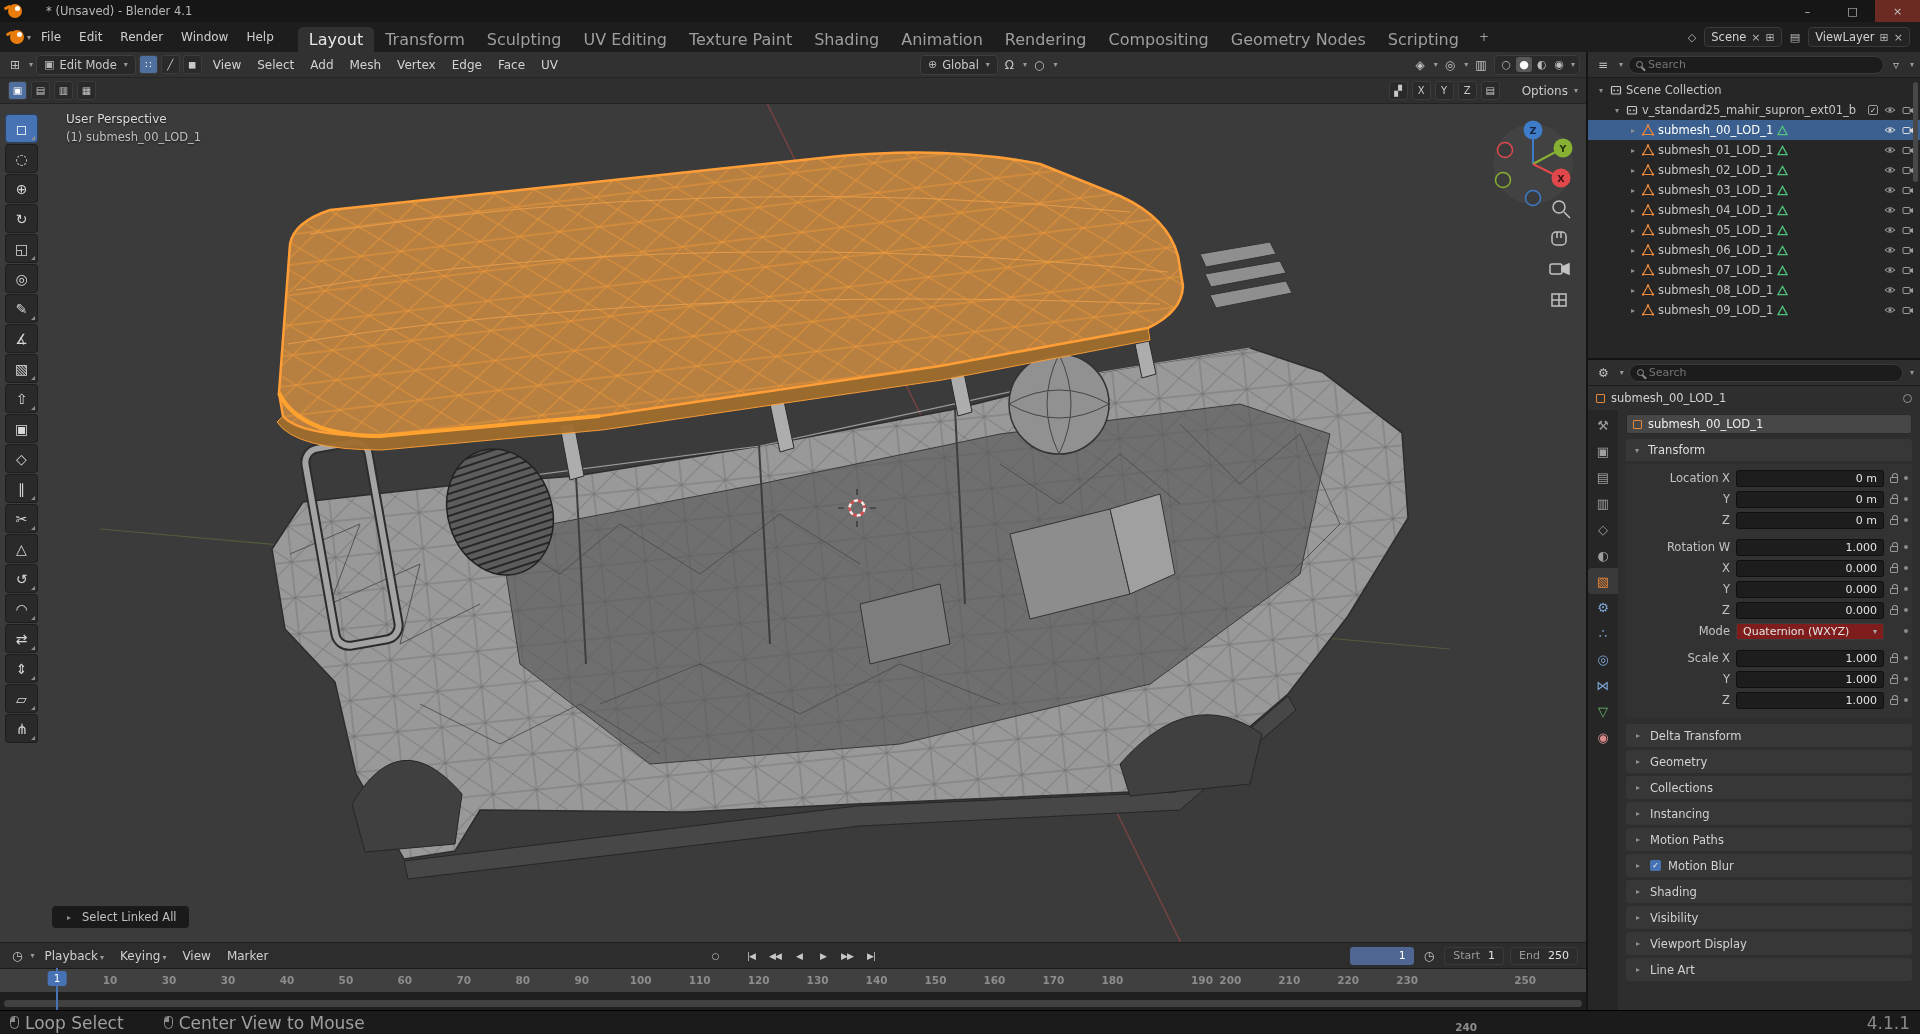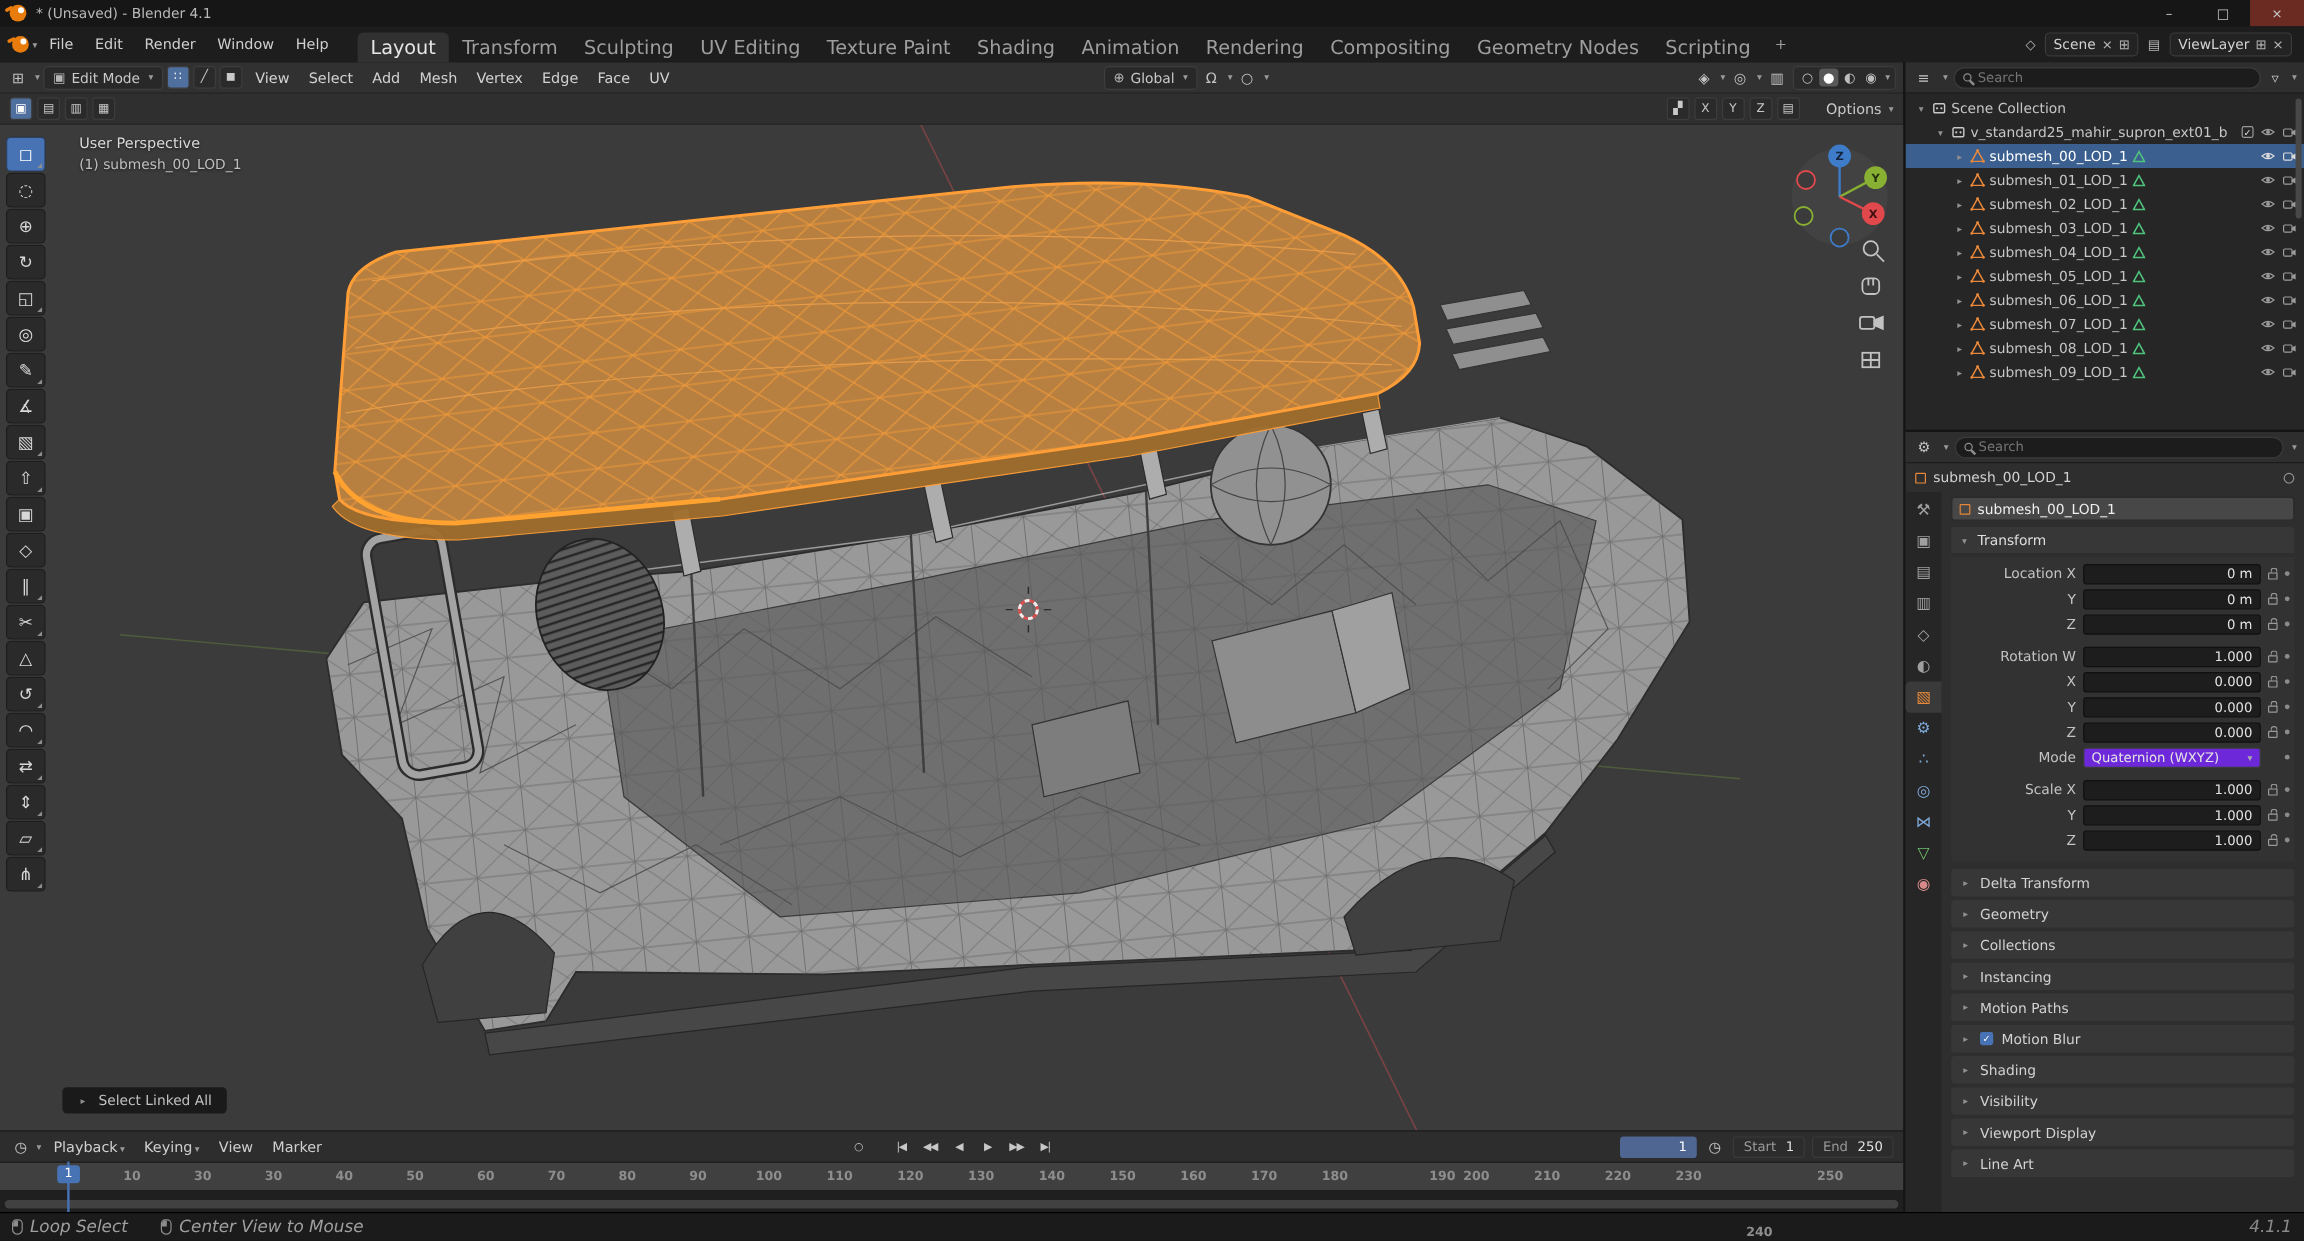--- a/index.html
+++ b/index.html
@@ -1,21 +1,21 @@
 <!DOCTYPE html>
 <html><head>
 <meta charset="utf-8">
 <style>
   * { margin:0; padding:0; box-sizing:border-box; }
   html,body { width:1920px; height:1034px; overflow:hidden; }
   body { display:flex; flex-direction:column; background:#111;
          font-family:"DejaVu Sans", sans-serif; font-size:12px; color:#c9c9c9; user-select:none; }
 
   
-  .titlebar { height:22px; background:#161616; display:flex; align-items:center; padding-left:8px; gap:8px; flex:none; }
+  .titlebar { height:22px; background:#161616; display:flex; align-items:center; padding-left:8px; gap:24px; flex:none; }
   .blogo { width:14px; height:14px; border-radius:50%; background:#e87d0d; position:relative; flex:none; }
   .blogo::before { content:""; position:absolute; width:5px; height:5px; background:#fff; border-radius:50%; top:2px; right:2px; }
   .blogo::after { content:""; position:absolute; width:7px; height:3px; background:#e87d0d; border-radius:2px; left:-4px; top:2px; transform:rotate(-25deg); }
   .title-text { font-size:11.5px; color:#b9b9b9; }
   .win-btns { margin-left:auto; display:flex; height:100%; }
   .win-btn { width:45px; display:flex; align-items:center; justify-content:center; font-size:11px; color:#c5c5c5; }
   .win-close { background:#6b2a22; }
 
   
   .menubar { height:30px; background:#1d1d1d; display:flex; align-items:center; padding:0 10px; gap:1px; flex:none; }
@@ -74,21 +74,21 @@
   .pill { height:18px; background:#2c2c2c; border:1px solid #3a3a3a; border-radius:3px; display:flex; align-items:center; gap:8px; padding:0 8px; font-size:11px; }
   .pill .pl { color:#9a9a9a; } .pill .pv { color:#e2e2e2; }
   .tl-ruler { height:24px; background:#404040; border-top:1px solid #1b1b1b; position:relative;font-weight:bold; }
   .tick { position:absolute; top:5px; transform:translateX(-50%); font-size:10.5px; color:#8d8d8d; }
   .tl-bottom { height:18px; background:#1f1f1f; position:relative; }
   .tl-scroll { position:absolute; left:4px; right:4px; bottom:3px; height:7px; background:#4a4a4a; border-radius:4px; opacity:.8; }
   .playhead { position:absolute; left:56px; top:26px; bottom:0; width:2px; background:#4772b3; }
   .ph-chip { position:absolute; left:57px; top:29px; transform:translateX(-50%); background:#4772b3; color:#fff; font-size:10.5px; padding:0 6px; border-radius:3px; line-height:15px; }
 
   
-  .statusbar { height:24px; background:#1b1b1b; border-top:1px solid #000; display:flex; align-items:center; padding:0 10px; gap:28px; font-size:14px; color:#9f9f9f; flex:none;font-style:italic; }
+  .statusbar { height:24px; background:#1b1b1b; border-top:1px solid #000; display:flex; align-items:center; padding:0 10px; gap:40px; font-size:17px; color:#9f9f9f; flex:none; }
   .hint { display:flex; align-items:center; gap:6px; }
   .mico { display:inline-block; width:9px; height:13px; border:1px solid #8d8d8d; border-radius:4px 4px 5px 5px; position:relative; flex:none; }
   .mico::before { content:""; position:absolute; left:0; top:0; width:4px; height:5px; background:#8d8d8d; border-radius:3px 0 0 0; }
   .sb-version { margin-left:auto; color:#8a8a8a; }
 
   
   .outliner { height:306px; display:flex; flex-direction:column; background:#262626; flex:none; }
   .ed-header { height:26px; background:#2e2e2e; display:flex; align-items:center; gap:5px; padding:0 6px; border-bottom:1px solid #1c1c1c; flex:none; }
   .search { flex:1; display:flex; align-items:center; gap:5px; background:#1c1c1c; border:1px solid #3a3a3a; border-radius:10px; height:18px; padding:0 7px; }
   .search input { background:none; border:none; outline:none; color:#c9c9c9; font-size:11px; width:100%; font-family:inherit; }
@@ -117,21 +117,21 @@
   .tint-orange { color:#e8883a; } .tint-blue { color:#7fa8d8; } .tint-green { color:#6fbf6f; } .tint-red { color:#d88a8a; }
   .pr-content { flex:1; padding:4px 8px 0 8px; display:flex; flex-direction:column; gap:3px; overflow:hidden; }
   .name-row { display:flex; align-items:center; gap:6px; background:#474747; height:20px; border-radius:3px; padding:0 6px; border:1px solid #2a2a2a; font-size:11.5px; color:#eee; flex:none; }
   .panel-hdr { height:22px; display:flex; align-items:center; gap:6px; background:#373737; border-radius:3px 3px 0 0; padding:0 6px; font-size:11.5px; color:#dedede; margin-top:2px; flex:none; }
   .panel-body { background:#323232; border-radius:0 0 3px 3px; padding:4px 4px 8px 0; display:flex; flex-direction:column; gap:1px; flex:none; }
   .prow { display:flex; align-items:center; height:20px; gap:6px; }
   .prow.grp { margin-top:6px; }
   .plabel { width:104px; text-align:right; font-size:11.5px; color:#c3c3c3; flex:none; }
   .pfield { flex:1; height:17px; background:#1d1d1d; border:1px solid #101010; border-radius:2.5px; display:flex; align-items:center; padding:0 6px; gap:4px; min-width:0; }
   .pvalue { flex:1; text-align:right; font-size:11px; color:#e4e4e4; white-space:nowrap; overflow:hidden; }
-  .is-select .pfield { background:#6d28d9; border-color:#3c3c3c; }
+  .is-select .pfield { background:#7f1d1d; border-color:#3c3c3c; }
   .is-select .pvalue { text-align:left; }
   .fchev { display:none; font-size:8px; color:#aaa; }
   .is-select .fchev { display:inline; }
   .lock-ico { width:8px; height:6px; border:1px solid #999; border-radius:1px; position:relative; margin-top:4px; flex:none; }
   .lock-ico::before { content:""; position:absolute; top:-5px; left:1px; width:4px; height:4px; border:1px solid #999; border-bottom:none; border-radius:3px 3px 0 0; }
   .no-lock .lock-ico { visibility:hidden; }
   .adot { width:4px; height:4px; background:#8c8c8c; border-radius:50%; flex:none; }
   .section { height:23px; display:flex; align-items:center; gap:7px; background:#373737; border-radius:3px; padding:0 7px; font-size:11.5px; color:#d2d2d2; margin-top:3px; flex:none; }
   .sec-check { display:none; width:11px; height:11px; background:#4772b3; border-radius:2px; color:#fff; font-size:8px; line-height:11px; text-align:center; }
   .has-check .sec-check { display:block; }

